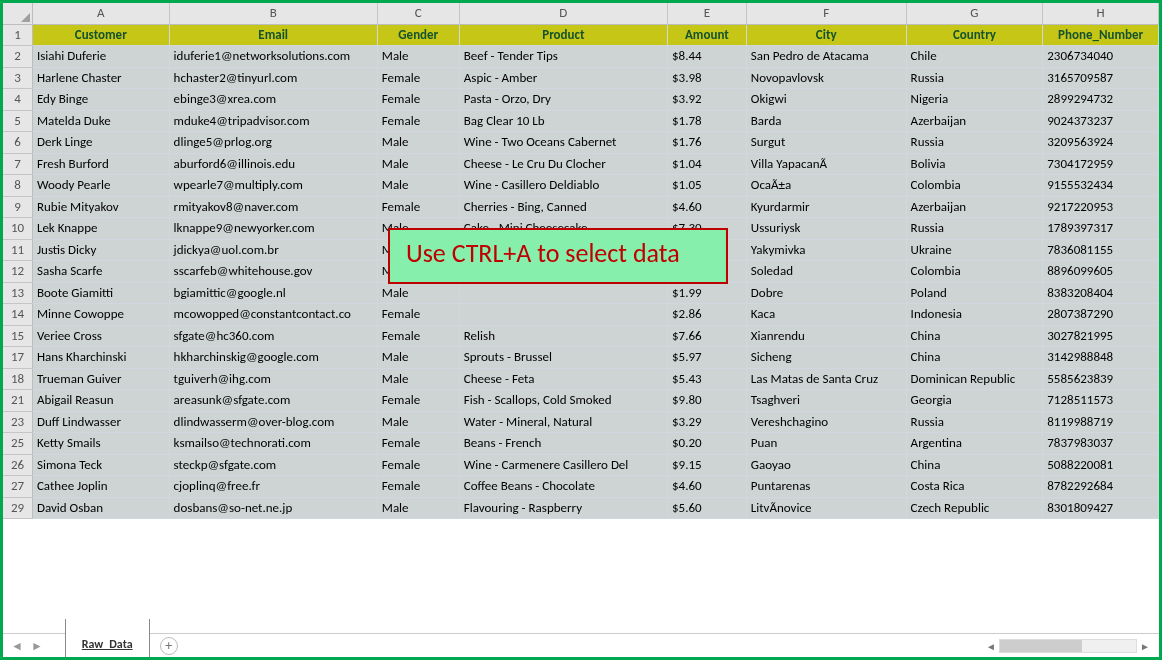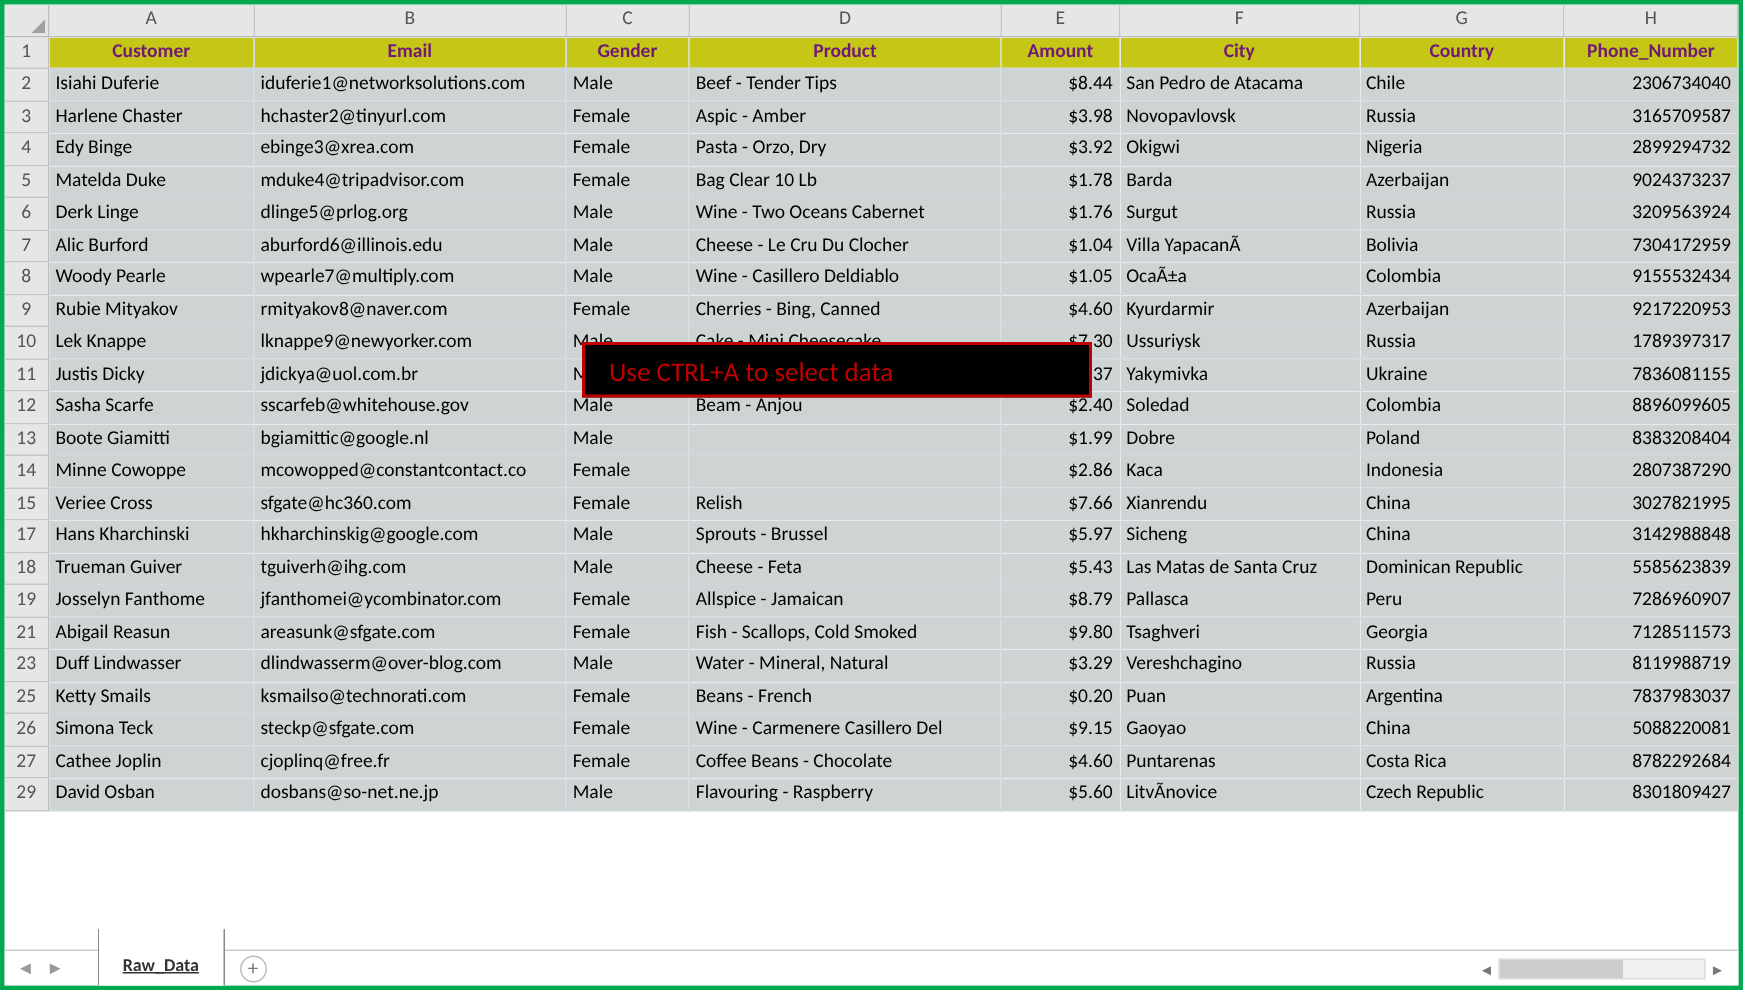--- a/index.html
+++ b/index.html
@@ -65,51 +65,51 @@
     content: "";
     position: absolute;
     right: 2px;
     bottom: 2px;
     width: 0; height: 0;
     border-left: 9px solid transparent;
     border-bottom: 9px solid #a0a0a0;
   }
   .header-cell {
     background: #c6c616;
-    color: #701a75;
+    color: #14532d;
     font-weight: 700;
     text-align: center;
   }
   .selected {
     background: #ced4d3;
     color: #000;
   }
-  .selected.num { text-align: right; }
+  .selected.num { text-align: left; }
   .col-a { width: 130px; }
   .col-b { width: 198px; }
   .col-c { width: 78px; }
   .col-d { width: 198px; }
   .col-e { width: 75px; }
   .col-f { width: 152px; }
   .col-g { width: 130px; }
   .col-h { width: 110px; }
   .colhead.col-a, .colhead.col-b, .colhead.col-c, .colhead.col-d,
   .colhead.col-e, .colhead.col-f, .colhead.col-g, .colhead.col-h {
     text-align: center;
   }
   .annotation {
     position: absolute;
     top: 225px;
     left: 385px;
     width: 340px;
-    height: 37px;
-    background: #000000;
+    height: 56px;
+    background: #86efac;
     border: 2px solid #c00000;
     color: #c00000;
-    font-size: 18px;
+    font-size: 26px;
     padding: 7px 16px;
     font-family: Calibri, Arial, sans-serif;
   }
   
   .tabbar {
     position: absolute;
     bottom: 0;
     left: 0;
     right: 0;
     height: 24px;
@@ -266,21 +266,21 @@
           <div class="cell selected col-b">dlinge5@prlog.org</div>
           <div class="cell selected col-c">Male</div>
           <div class="cell selected col-d">Wine - Two Oceans Cabernet</div>
           <div class="cell selected col-e num">$1.76</div>
           <div class="cell selected col-f">Surgut</div>
           <div class="cell selected col-g">Russia</div>
           <div class="cell selected col-h num">3209563924</div>
         </div>
         <div class="row">
           <div class="cell rowhead">7</div>
-          <div class="cell selected col-a">Alic Burford</div>
+          <div class="cell selected col-a">Fresh Burford</div>
           <div class="cell selected col-b">aburford6@illinois.edu</div>
           <div class="cell selected col-c">Male</div>
           <div class="cell selected col-d">Cheese - Le Cru Du Clocher</div>
           <div class="cell selected col-e num">$1.04</div>
           <div class="cell selected col-f">Villa YapacanÃ­</div>
           <div class="cell selected col-g">Bolivia</div>
           <div class="cell selected col-h num">7304172959</div>
         </div>
         <div class="row">
           <div class="cell rowhead">8</div>
@@ -384,31 +384,20 @@
         <div class="row">
           <div class="cell rowhead">18</div>
           <div class="cell selected col-a">Trueman Guiver</div>
           <div class="cell selected col-b">tguiverh@ihg.com</div>
           <div class="cell selected col-c">Male</div>
           <div class="cell selected col-d">Cheese - Feta</div>
           <div class="cell selected col-e num">$5.43</div>
           <div class="cell selected col-f">Las Matas de Santa Cruz</div>
           <div class="cell selected col-g">Dominican Republic</div>
           <div class="cell selected col-h num">5585623839</div>
-        </div>
-        <div class="row">
-          <div class="cell rowhead">19</div>
-          <div class="cell selected col-a">Josselyn Fanthome</div>
-          <div class="cell selected col-b">jfanthomei@ycombinator.com</div>
-          <div class="cell selected col-c">Female</div>
-          <div class="cell selected col-d">Allspice - Jamaican</div>
-          <div class="cell selected col-e num">$8.79</div>
-          <div class="cell selected col-f">Pallasca</div>
-          <div class="cell selected col-g">Peru</div>
-          <div class="cell selected col-h num">7286960907</div>
         </div>
         <div class="row">
           <div class="cell rowhead">21</div>
           <div class="cell selected col-a">Abigail Reasun</div>
           <div class="cell selected col-b">areasunk@sfgate.com</div>
           <div class="cell selected col-c">Female</div>
           <div class="cell selected col-d">Fish - Scallops, Cold Smoked</div>
           <div class="cell selected col-e num">$9.80</div>
           <div class="cell selected col-f">Tsaghveri</div>
           <div class="cell selected col-g">Georgia</div>

